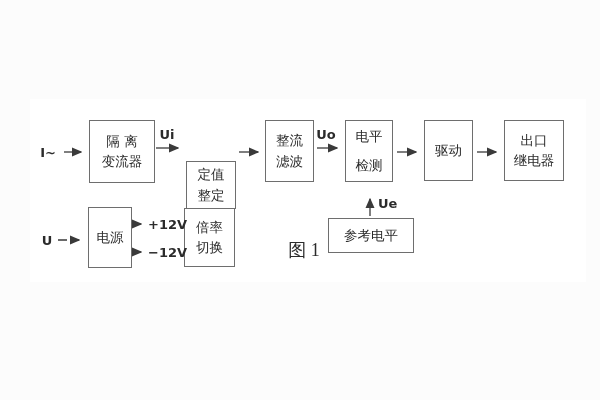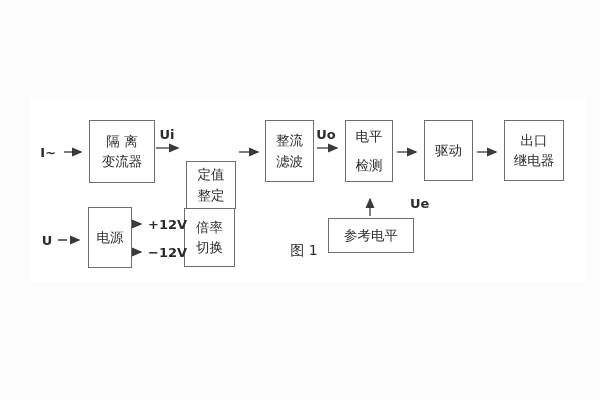--- a/index.html
+++ b/index.html
@@ -34,24 +34,25 @@
     position:absolute;
     font-size:13px;
     line-height:1;
     white-space:nowrap;
     font-weight:bold;
   }
   .center{transform:translate(-50%,-50%);}
   .vcenter{transform:translate(0,-50%);}
   .caption{
     position:absolute;
-    font-size:14px;
+    font-size:18px;
     line-height:1;
     white-space:nowrap;
     transform:translate(-50%,-50%);
+    font-family:Liberation Serif, serif;
   }
 </style>
 </head>
 <body>
 
 <div class="canvas">
 
   <div class="card"></div>
 
   <svg class="connectors" viewBox="0 0 600 400" xmlns="http://www.w3.org/2000/svg">
@@ -120,17 +121,17 @@
   <span class="siglabel center" style="left:167px;top:134px;">Ui</span>
 
   <span class="siglabel center" style="left:326px;top:134px;">Uo</span>
 
   <span class="siglabel center" style="left:47px;top:240px;">U</span>
 
   <span class="siglabel vcenter" style="left:148px;top:224px;">+12V</span>
 
   <span class="siglabel vcenter" style="left:148px;top:252px;">−12V</span>
 
-  <span class="siglabel vcenter" style="left:378px;top:203px;margin-left:32px;">Ue</span>
+  <span class="siglabel vcenter" style="left:378px;top:203px;">Ue</span>
 
   <span class="caption" style="left:304px;top:250px;">图 1</span>
 
 </div>
 
 </body></html>

